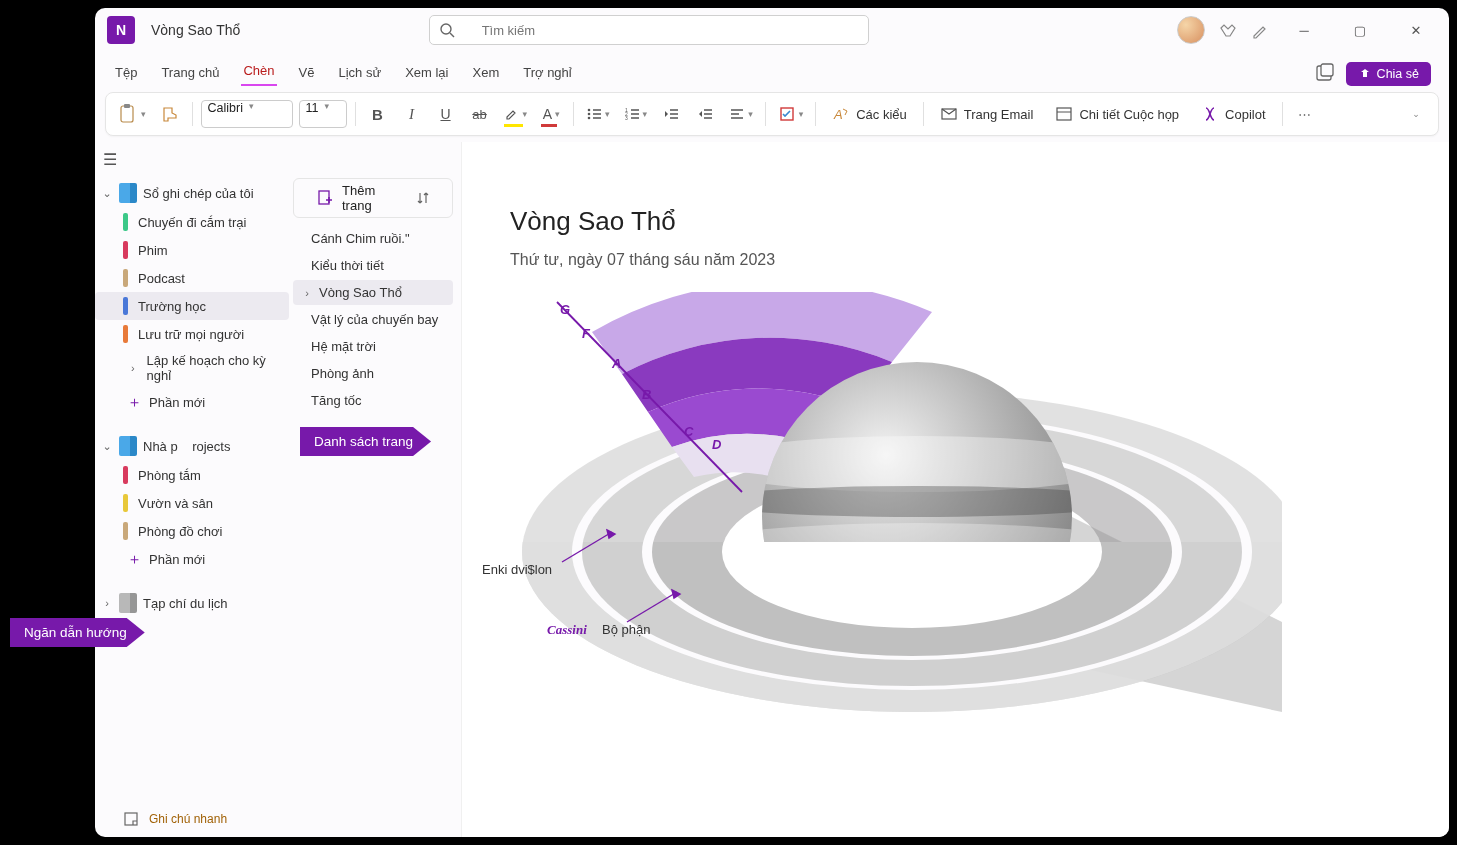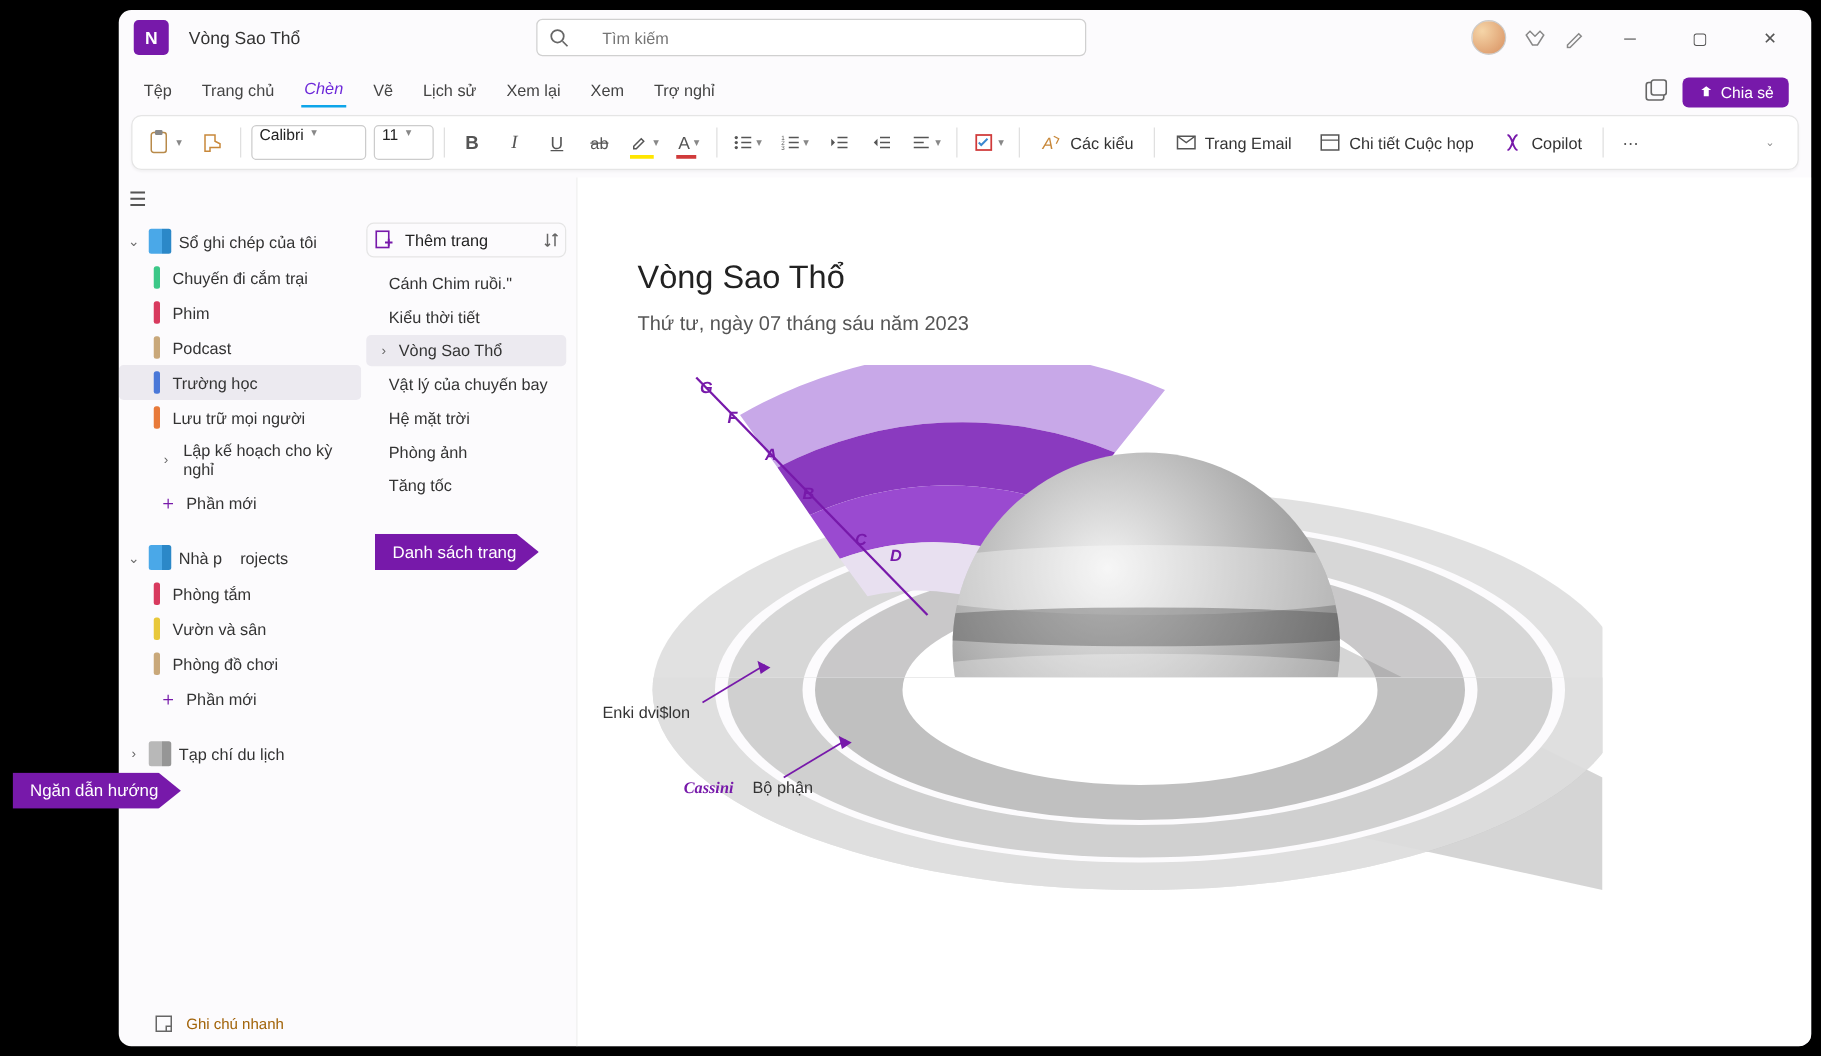--- a/index.html
+++ b/index.html
@@ -15,21 +15,21 @@
 .search-box { width: 100%; height: 30px; border: 1px solid #d0d0d0; border-radius: 5px; padding: 0 12px 0 52px; font-size: 13px; background: #fff; }
 .search-icon { position: absolute; left: 10px; top: 7px; color: #666; }
 .title-right { display: flex; align-items: center; gap: 14px; padding-right: 4px; }
 .avatar { width: 28px; height: 28px; border-radius: 50%; background: radial-gradient(circle at 30% 30%, #f5d5a8, #d89060); border: 1px solid #ccc; }
 .tb-icon { width: 18px; height: 18px; color: #666; cursor: pointer; }
 .win-btn { width: 42px; height: 30px; display: flex; align-items: center; justify-content: center; color: #555; cursor: pointer; font-size: 13px; }
 
 
 .tabs-row { height: 34px; display: flex; align-items: flex-end; padding: 0 18px; gap: 20px; font-size: 13px; color: #444; }
 .tab { padding: 6px 2px; cursor: pointer; }
-.tab.active { color: #6d28d9; border-bottom: 2px solid #0ea5e9; font-style: italic; }
+.tab.active { color: #b91c1c; border-bottom: 2px solid #d946ef; }
 .tabs-right { margin-left: auto; display: flex; align-items: center; gap: 10px; }
 .share-btn { background: #7719aa; color: #fff; padding: 5px 12px; border-radius: 5px; font-size: 12.5px; display: flex; align-items: center; gap: 5px; cursor: pointer; }
 .feed-icon { width: 22px; height: 22px; color: #555; cursor: pointer; }
 
 
 .ribbon { margin: 6px 10px; background: #fff; border: 1px solid #e5e5e5; border-radius: 8px; height: 44px; display: flex; align-items: center; padding: 0 8px; gap: 6px; box-shadow: 0 1px 2px rgba(0,0,0,0.04); }
 .r-btn { height: 30px; min-width: 28px; display: flex; align-items: center; justify-content: center; color: #555; border-radius: 4px; cursor: pointer; padding: 0 4px; gap: 3px; }
 .r-sep { width: 1px; height: 24px; background: #e0e0e0; margin: 0 2px; }
 .font-combo { height: 28px; border: 1px solid #ccc; border-radius: 4px; padding: 0 6px; font-size: 12.5px; background: #fff; display: flex; gap: 6px; }
 .r-btn.text { font-size: 13px; color: #333; gap: 6px; padding: 0 8px; }
@@ -54,21 +54,21 @@
 .nb-icon.blue { background: linear-gradient(90deg,#4aa8e8 60%,#2b88c8 60%); }
 .nb-icon.gray { background: linear-gradient(90deg,#b8b8b8 60%,#969696 60%); }
 .nav-item { display: flex; align-items: center; padding: 5px 6px 5px 28px; font-size: 13px; color: #333; gap: 10px; cursor: pointer; border-radius: 4px; }
 .nav-item.selected { background: #eceaf0; }
 .nav-item .mark { width: 5px; height: 18px; border-radius: 2px; }
 .nav-sub { padding-left: 32px; display:flex; align-items:center; gap:8px; font-size:13px; color:#333; padding-top:5px; padding-bottom:5px; cursor:pointer; }
 .plus { color: #7719aa; font-size: 15px; width: 14px; text-align: center; }
 
 
 .page-list { width: 168px; padding-top: 36px; }
-.page-header { display: flex; align-items: center; padding: 4px 4px; gap: 8px; border: 1px solid #e5e5e5; border-radius: 6px; margin: 0 4px; }
+.page-header { display: flex; align-items: center; padding: 4px 22px; gap: 8px; border: 1px solid #e5e5e5; border-radius: 6px; margin: 0 4px; }
 .add-page-icon { width: 18px; height: 18px; color: #7719aa; }
 .page-header .sort { margin-left: auto; color: #666; }
 .page-item { padding: 5px 8px 5px 18px; font-size: 13px; color: #333; cursor: pointer; border-radius: 4px; margin: 2px 4px; }
 .page-item.active { background: #eceaf0; display: flex; align-items: center; gap: 6px; padding-left: 8px; }
 .page-list-inner { margin-top: 8px; }
 
 
 .canvas { flex: 1; padding: 64px 0 0 48px; position: relative; background: #fff; margin-left: 4px; border-left: 1px solid #f0f0f0; }
 .page-title { font-size: 26px; color: #222; font-weight: 400; }
 .page-date { font-size: 16px; color: #555; margin-top: 14px; }

